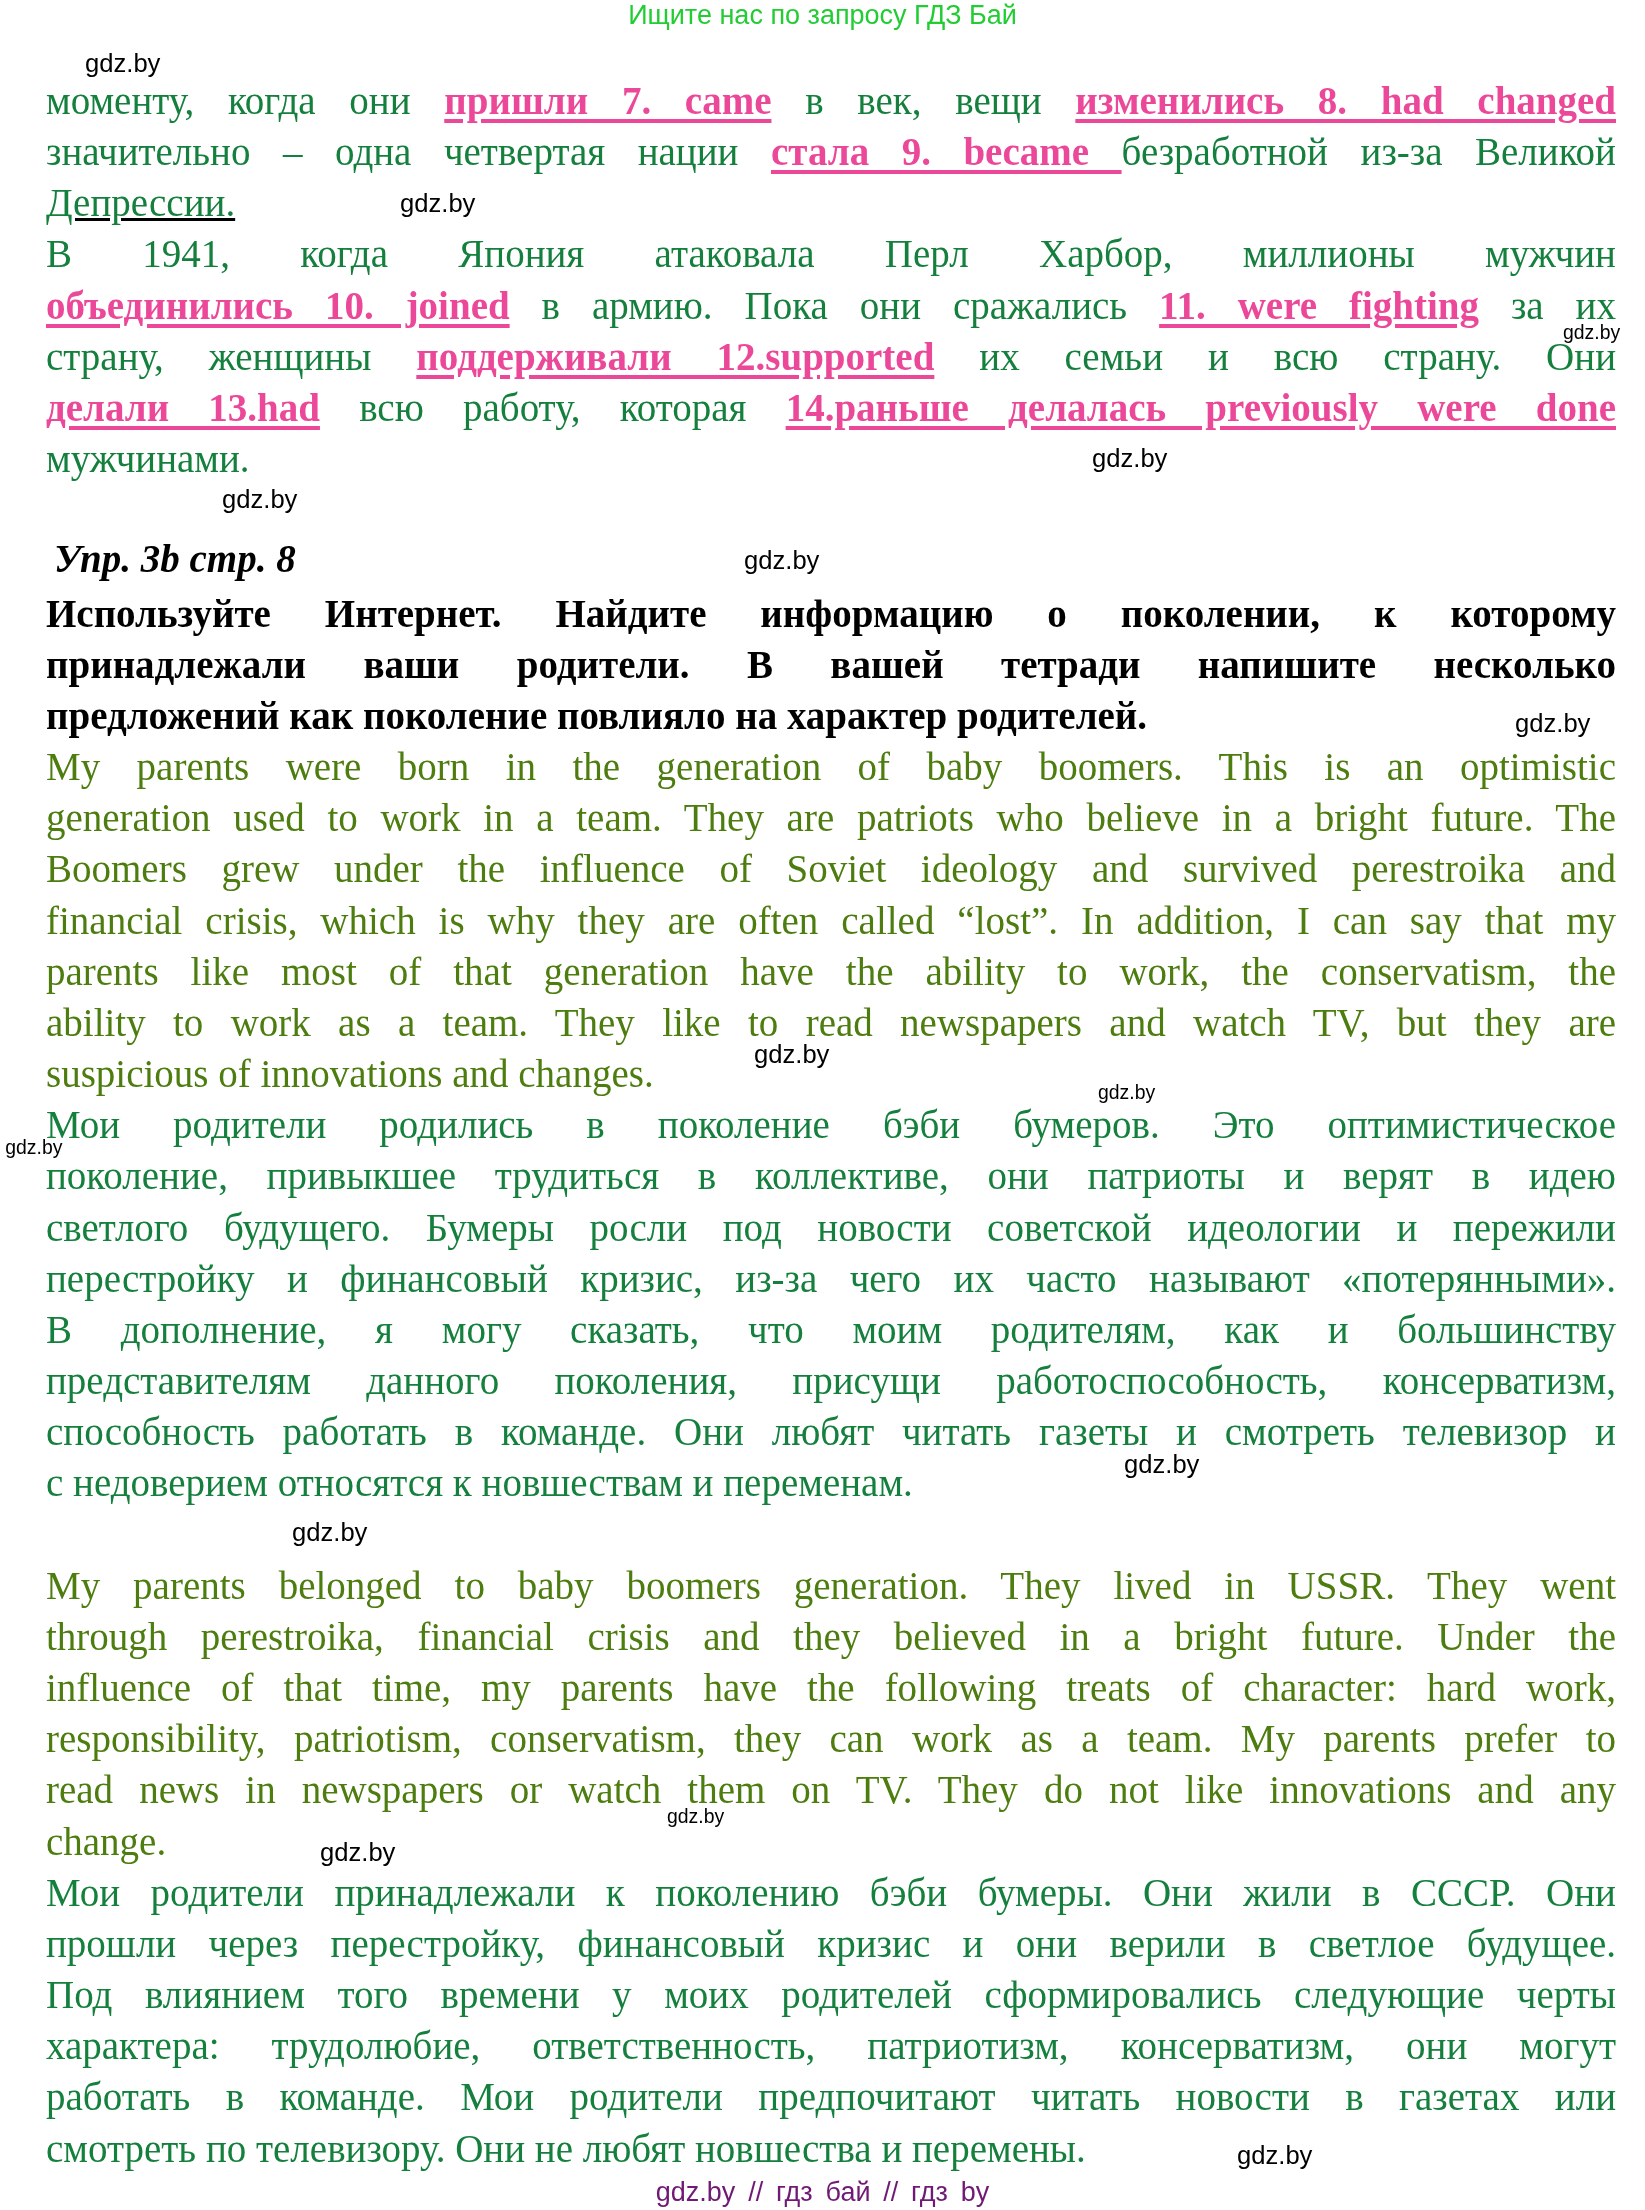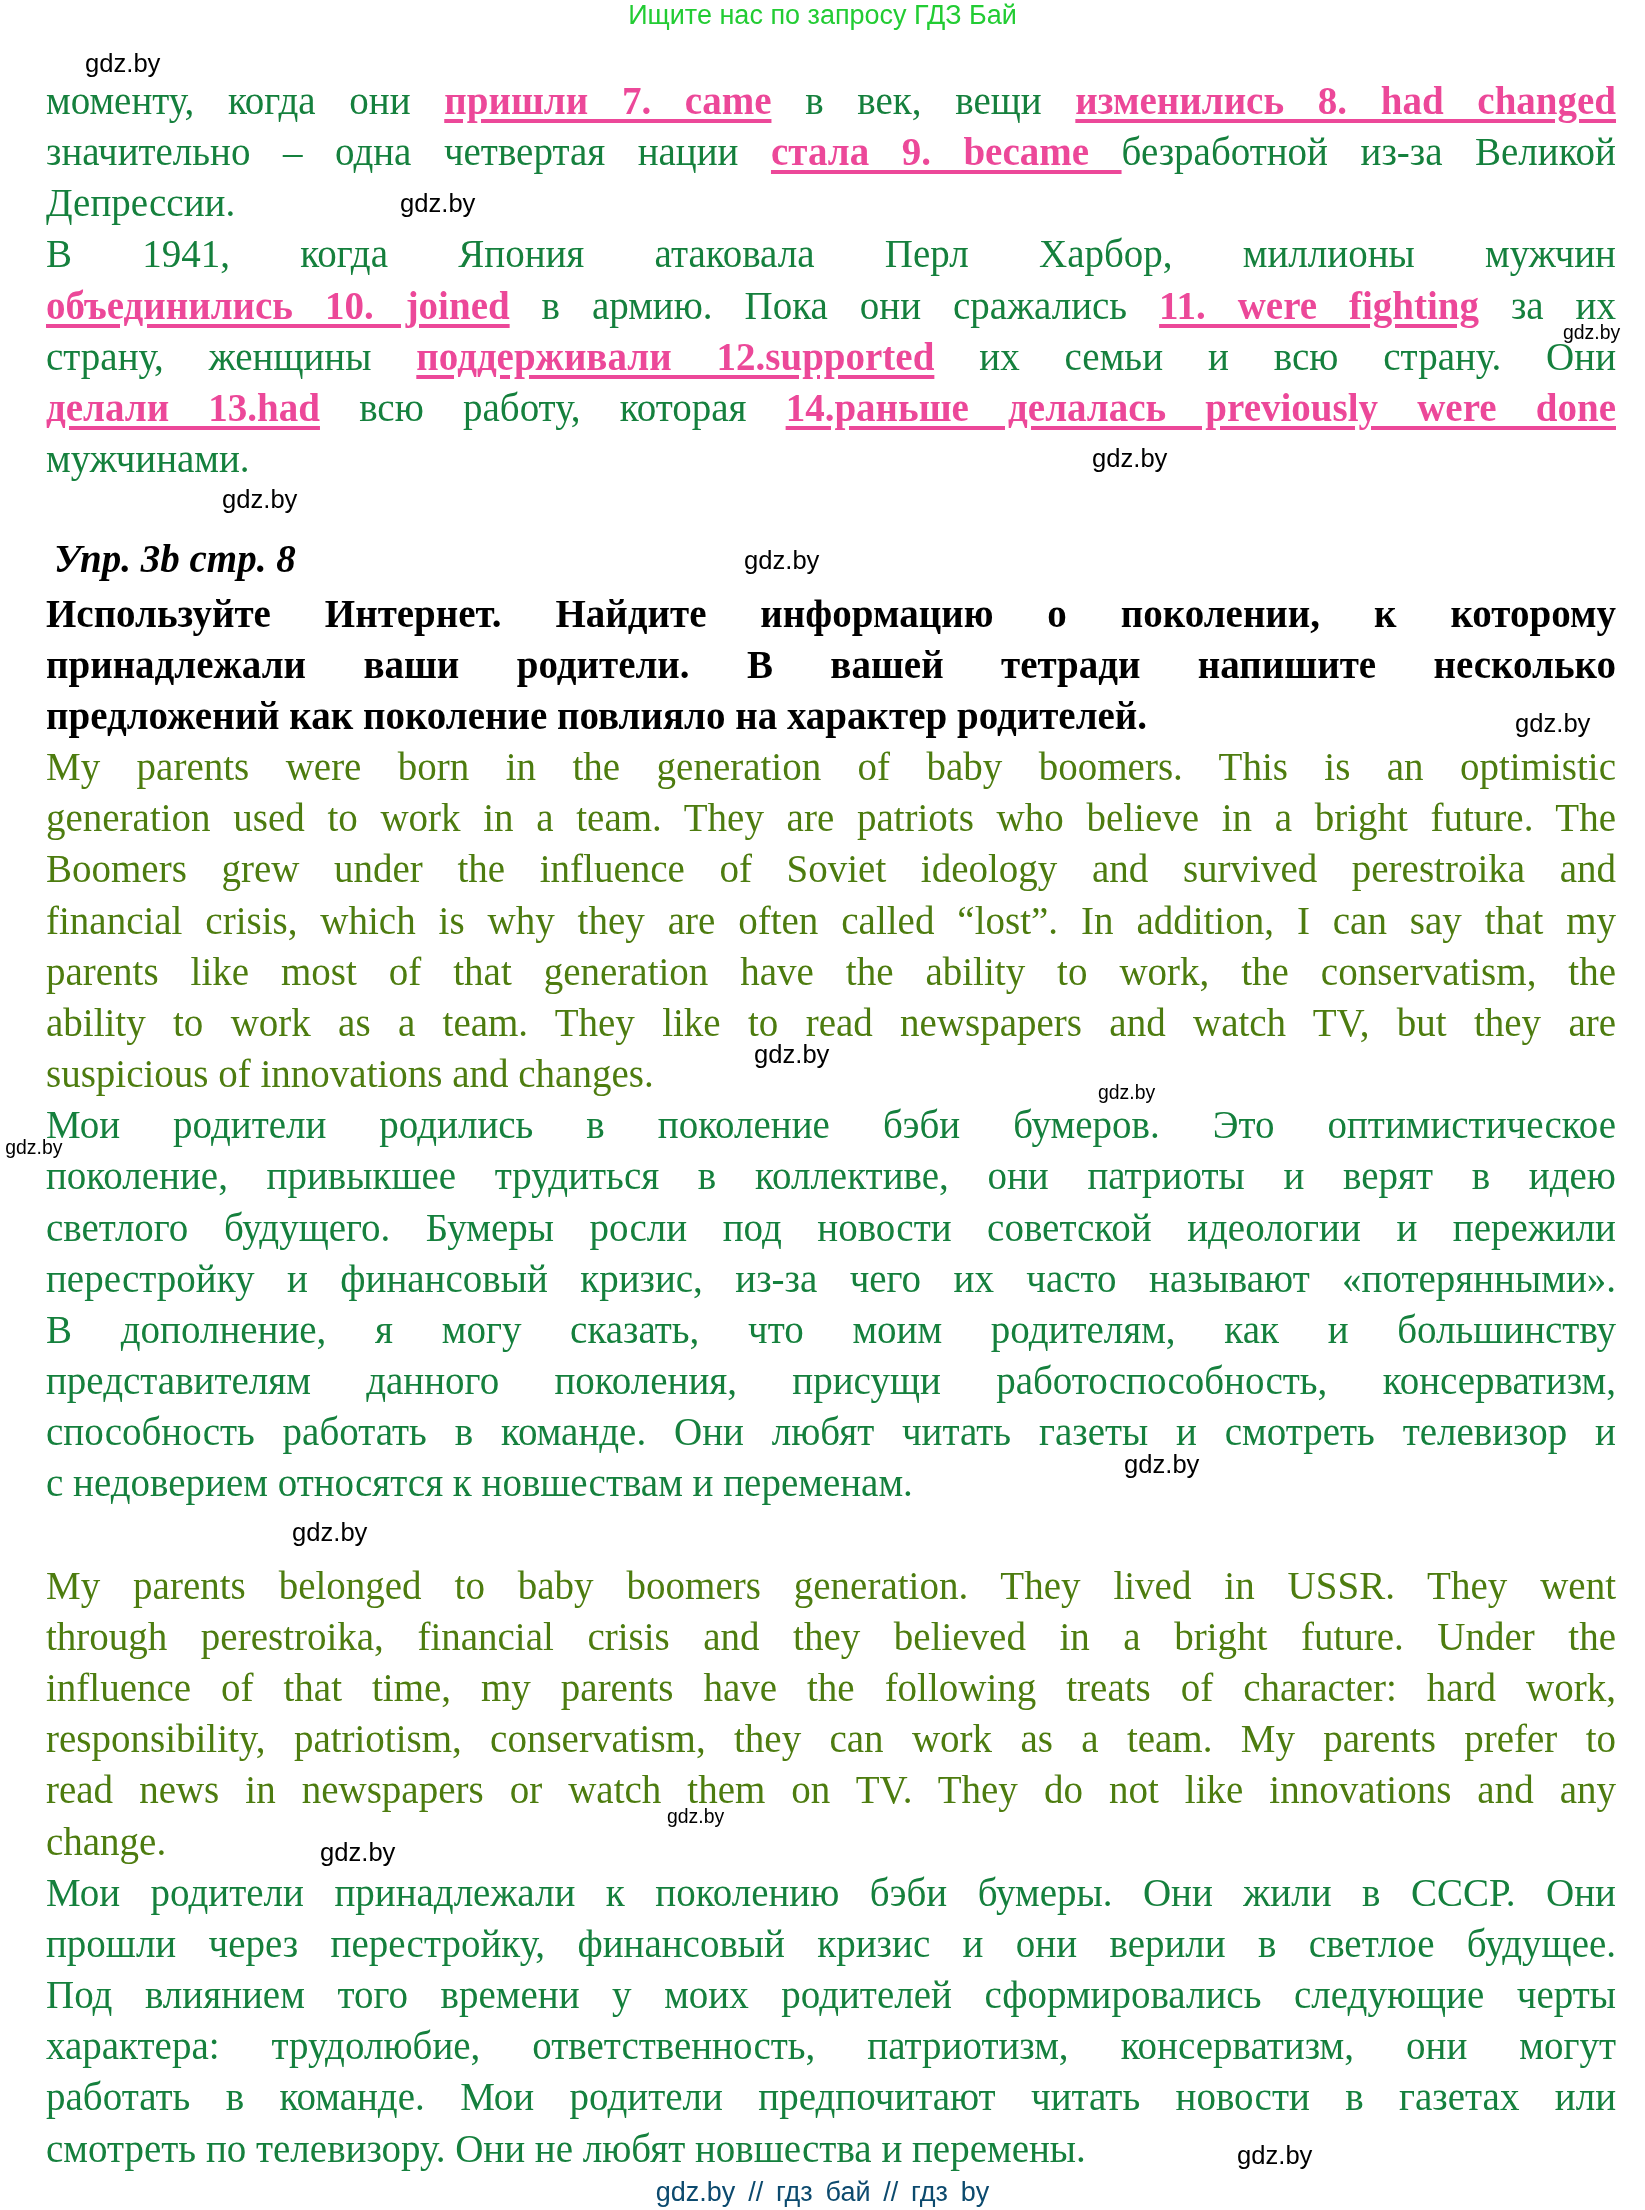--- a/index.html
+++ b/index.html
@@ -22,21 +22,21 @@
   .wm.s { font-size:19.4px; }
 </style>
 </head>
 <body>
 
 <div class="hdr" style="color:#22cc33;">Ищите нас по запросу ГДЗ Бай</div>
 
 <div id="doc">
     <div class="line" style="top: 75px;"><span class="gray">моменту, когда они </span><span class="ans">пришли 7. came</span><span class="gray"> в век, вещи </span><span class="ans">изменились 8. had changed</span></div>
     <div class="line" style="top: 126px;"><span class="gray">значительно – одна четвертая нации </span><span class="ans">стала 9. became </span><span class="gray">безработной из-за Великой</span></div>
-    <div class="line last" style="top: 177px;"><span class="gray">Депрессии.</span></div>
+    <div class="line last" style="top: 177px; text-decoration: underline;"><span class="gray">Депрессии.</span></div>
     <div class="line" style="top: 228px; text-indent: 0px;"><span class="gray">        В 1941, когда Япония атаковала Перл Харбор, миллионы мужчин</span></div>
     <div class="line" style="top: 280px;"><span class="ans">объединились 10. joined</span><span class="gray"> в армию. Пока они сражались </span><span class="ans">11. were fighting</span><span class="gray"> за их</span></div>
     <div class="line" style="top: 331px;"><span class="gray">страну, женщины </span><span class="ans">поддерживали 12.supported</span><span class="gray"> их семьи и всю страну. Они</span></div>
     <div class="line" style="top: 382px;"><span class="ans">делали 13.had</span><span class="gray"> всю работу, которая </span><span class="ans">14.раньше делалась previously were done</span></div>
     <div class="line last" style="top: 433px;"><span class="gray">мужчинами.</span></div>
     <div class="line last" style="top: 533px; margin-left: 8px;"><span class="title">Упр. 3b стр. 8</span></div>
     <div class="line" style="top: 588px;"><span class="task">Используйте Интернет. Найдите информацию о поколении, к которому</span></div>
     <div class="line" style="top: 639px;"><span class="task">принадлежали ваши родители. В вашей тетради напишите несколько</span></div>
     <div class="line last" style="top: 690px;"><span class="task">предложений как поколение повлияло на характер родителей.</span></div>
     <div class="line" style="top: 741px;"><span class="it">My parents were born in the generation of baby boomers. This is an optimistic</span></div>
@@ -61,21 +61,21 @@
     <div class="line" style="top: 1764px;"><span class="it">read news in newspapers or watch them on TV. They do not like innovations and any</span></div>
     <div class="line last" style="top: 1816px;"><span class="it">change.</span></div>
     <div class="line" style="top: 1867px;"><span class="gray">Мои родители принадлежали к поколению бэби бумеры. Они жили в СССР. Они</span></div>
     <div class="line" style="top: 1918px;"><span class="gray">прошли через перестройку, финансовый кризис и они верили в светлое будущее.</span></div>
     <div class="line" style="top: 1969px;"><span class="gray">Под влиянием того времени у моих родителей сформировались следующие черты</span></div>
     <div class="line" style="top: 2020px;"><span class="gray">характера: трудолюбие, ответственность, патриотизм, консерватизм, они могут</span></div>
     <div class="line" style="top: 2071px;"><span class="gray">работать в команде. Мои родители предпочитают читать новости в газетах или</span></div>
     <div class="line last" style="top: 2123px;"><span class="gray">смотреть по телевизору. Они не любят новшества и перемены.</span></div>
   </div>
 
-<div class="ftr" style="color:#0c4a6e;">gdz.by  //  гдз бай  //  гдз by</div>
+<div class="ftr" style="color:#701a75;">gdz.by  //  гдз бай  //  гдз by</div>
 
 <div id="wms">
     <div class="wm l" style="left: 85px; top: 49px;">gdz.by</div>
     <div class="wm l" style="left: 400px; top: 189px;">gdz.by</div>
     <div class="wm s" style="left: 1563px; top: 321px;">gdz.by</div>
     <div class="wm l" style="left: 1092px; top: 444px;">gdz.by</div>
     <div class="wm l" style="left: 222px; top: 485px;">gdz.by</div>
     <div class="wm l" style="left: 744px; top: 546px;">gdz.by</div>
     <div class="wm l" style="left: 1515px; top: 709px;">gdz.by</div>
     <div class="wm l" style="left: 754px; top: 1040px;">gdz.by</div>

